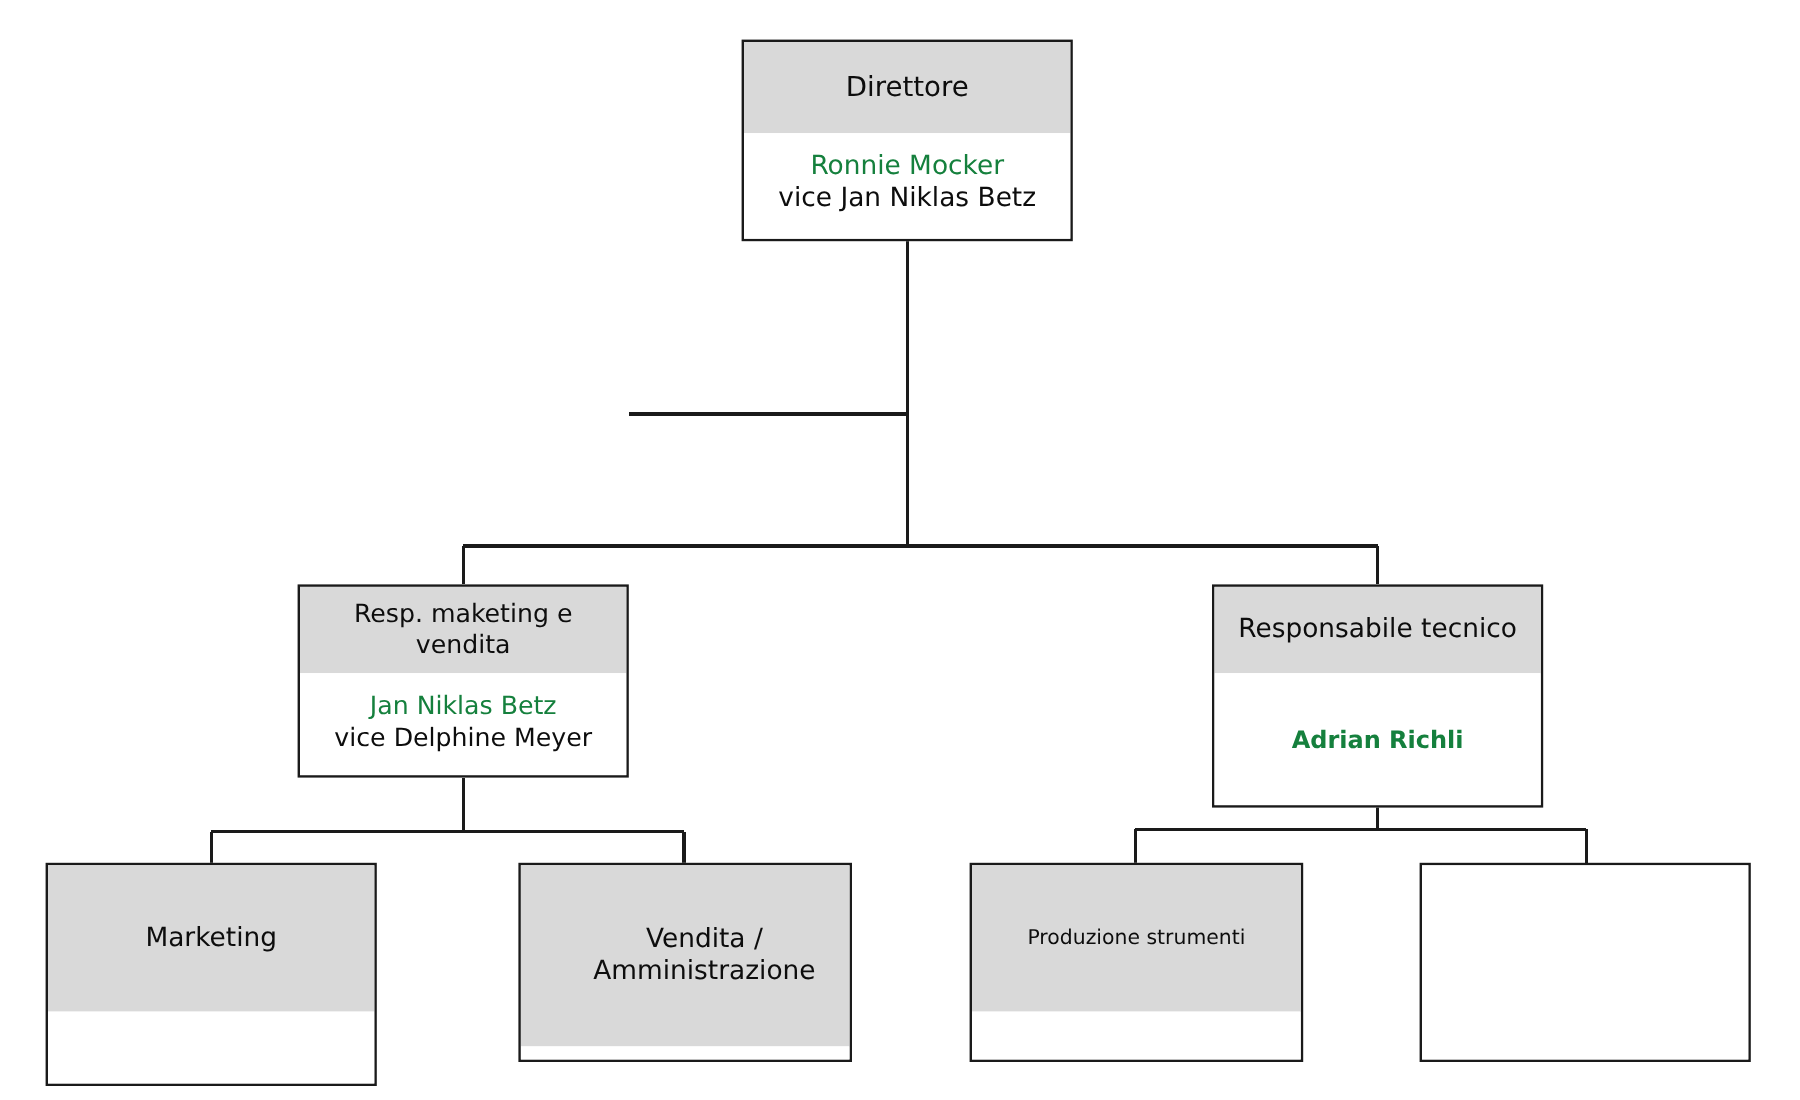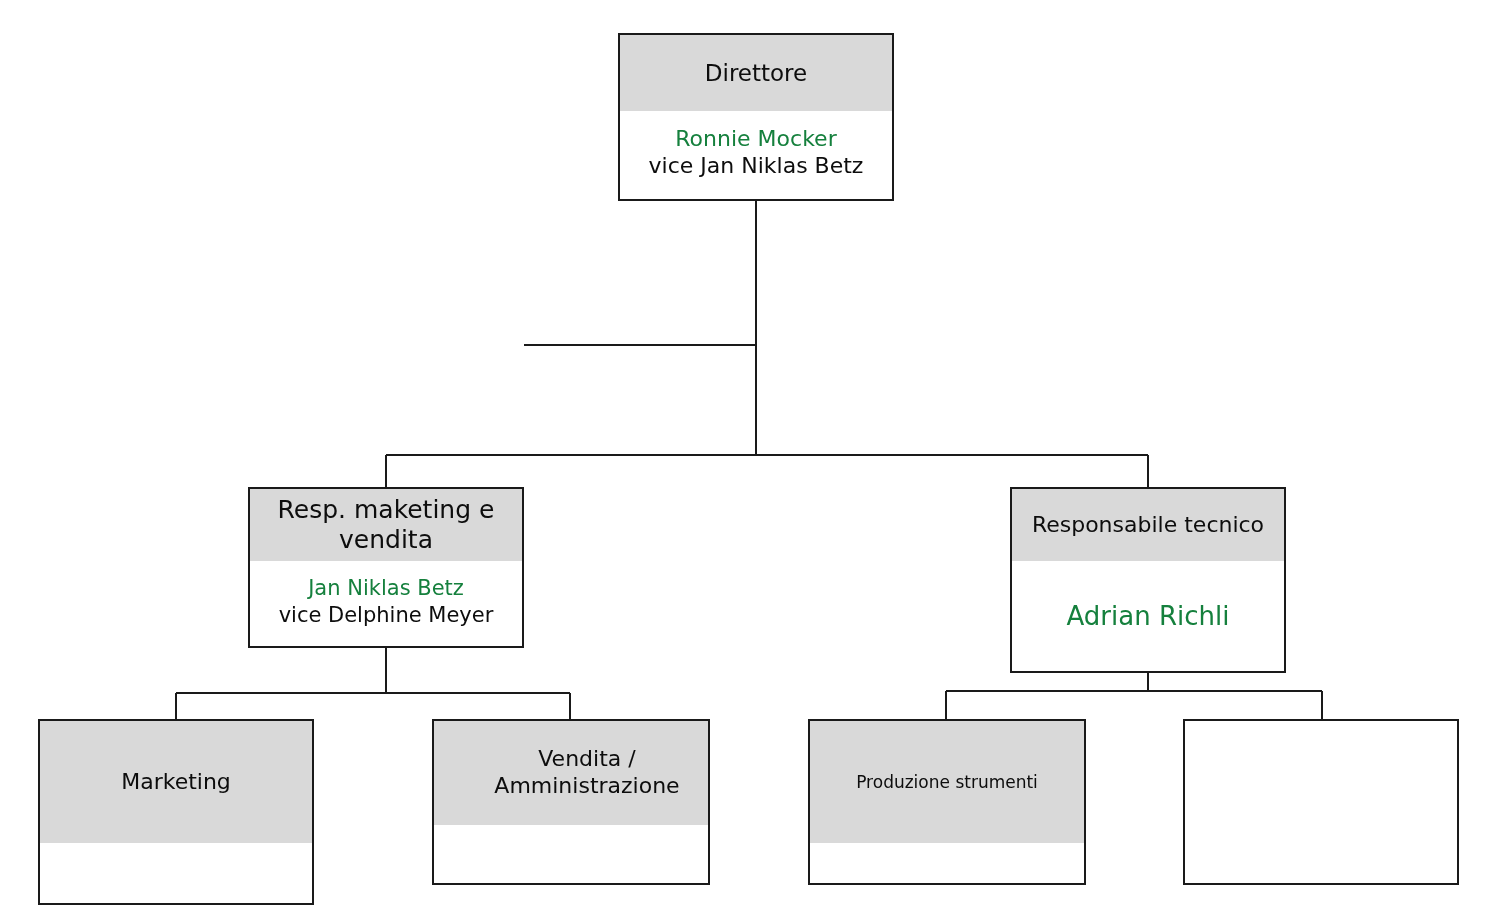--- a/index.html
+++ b/index.html
@@ -73,32 +73,32 @@
   
   #box-direttore        { left: 618px; top: 33px;  width: 276px; height: 168px; }
   #box-direttore .box-header { height: 76px; font-size: 23px; }
   #box-direttore .box-body   { font-size: 22px; padding-bottom: 6px; }
 
   #box-sistemi          { left: 248px; top: 263px; width: 276px; height: 165px; }
   #box-sistemi .box-header { height: 77px; font-size: 23px; }
   #box-sistemi .box-body   { font-size: 22px; }
 
   #box-marketing-mgr    { left: 248px; top: 487px; width: 276px; height: 161px; }
-  #box-marketing-mgr .box-header { height: 72px; font-size: 25px; }
+  #box-marketing-mgr .box-header { height: 72px; font-size: 21px; }
   #box-marketing-mgr .box-body   { font-size: 21px; padding-bottom: 4px; text-align: right; }
 
   #box-tecnico-mgr      { left: 1010px; top: 487px; width: 276px; height: 186px; }
   #box-tecnico-mgr .box-header { height: 72px; font-size: 22px; }
-  #box-tecnico-mgr .box-body   { font-size: 26px; }
+  #box-tecnico-mgr .box-body   { font-size: 20px; font-weight: bold; }
 
   #box-marketing        { left: 38px;  top: 719px; width: 276px; height: 186px; }
   #box-marketing .box-header { height: 122px; font-size: 22px; }
 
   #box-vendita          { left: 432px; top: 719px; width: 278px; height: 166px; }
-  #box-vendita .box-header { height: 104px; font-size: 22px; padding-left: 38px; }
+  #box-vendita .box-header { height: 151px; font-size: 22px; padding-left: 38px; }
 
   #box-produzione-str   { left: 808px; top: 719px; width: 278px; height: 166px; }
   #box-produzione-str .box-header { height: 122px; font-size: 17px; }
 
   #box-produzione       { left: 1183px; top: 719px; width: 276px; height: 166px; }
   #box-produzione .box-header { height: 122px; font-size: 22px; }
 </style>
 </head>
 <body>
 

